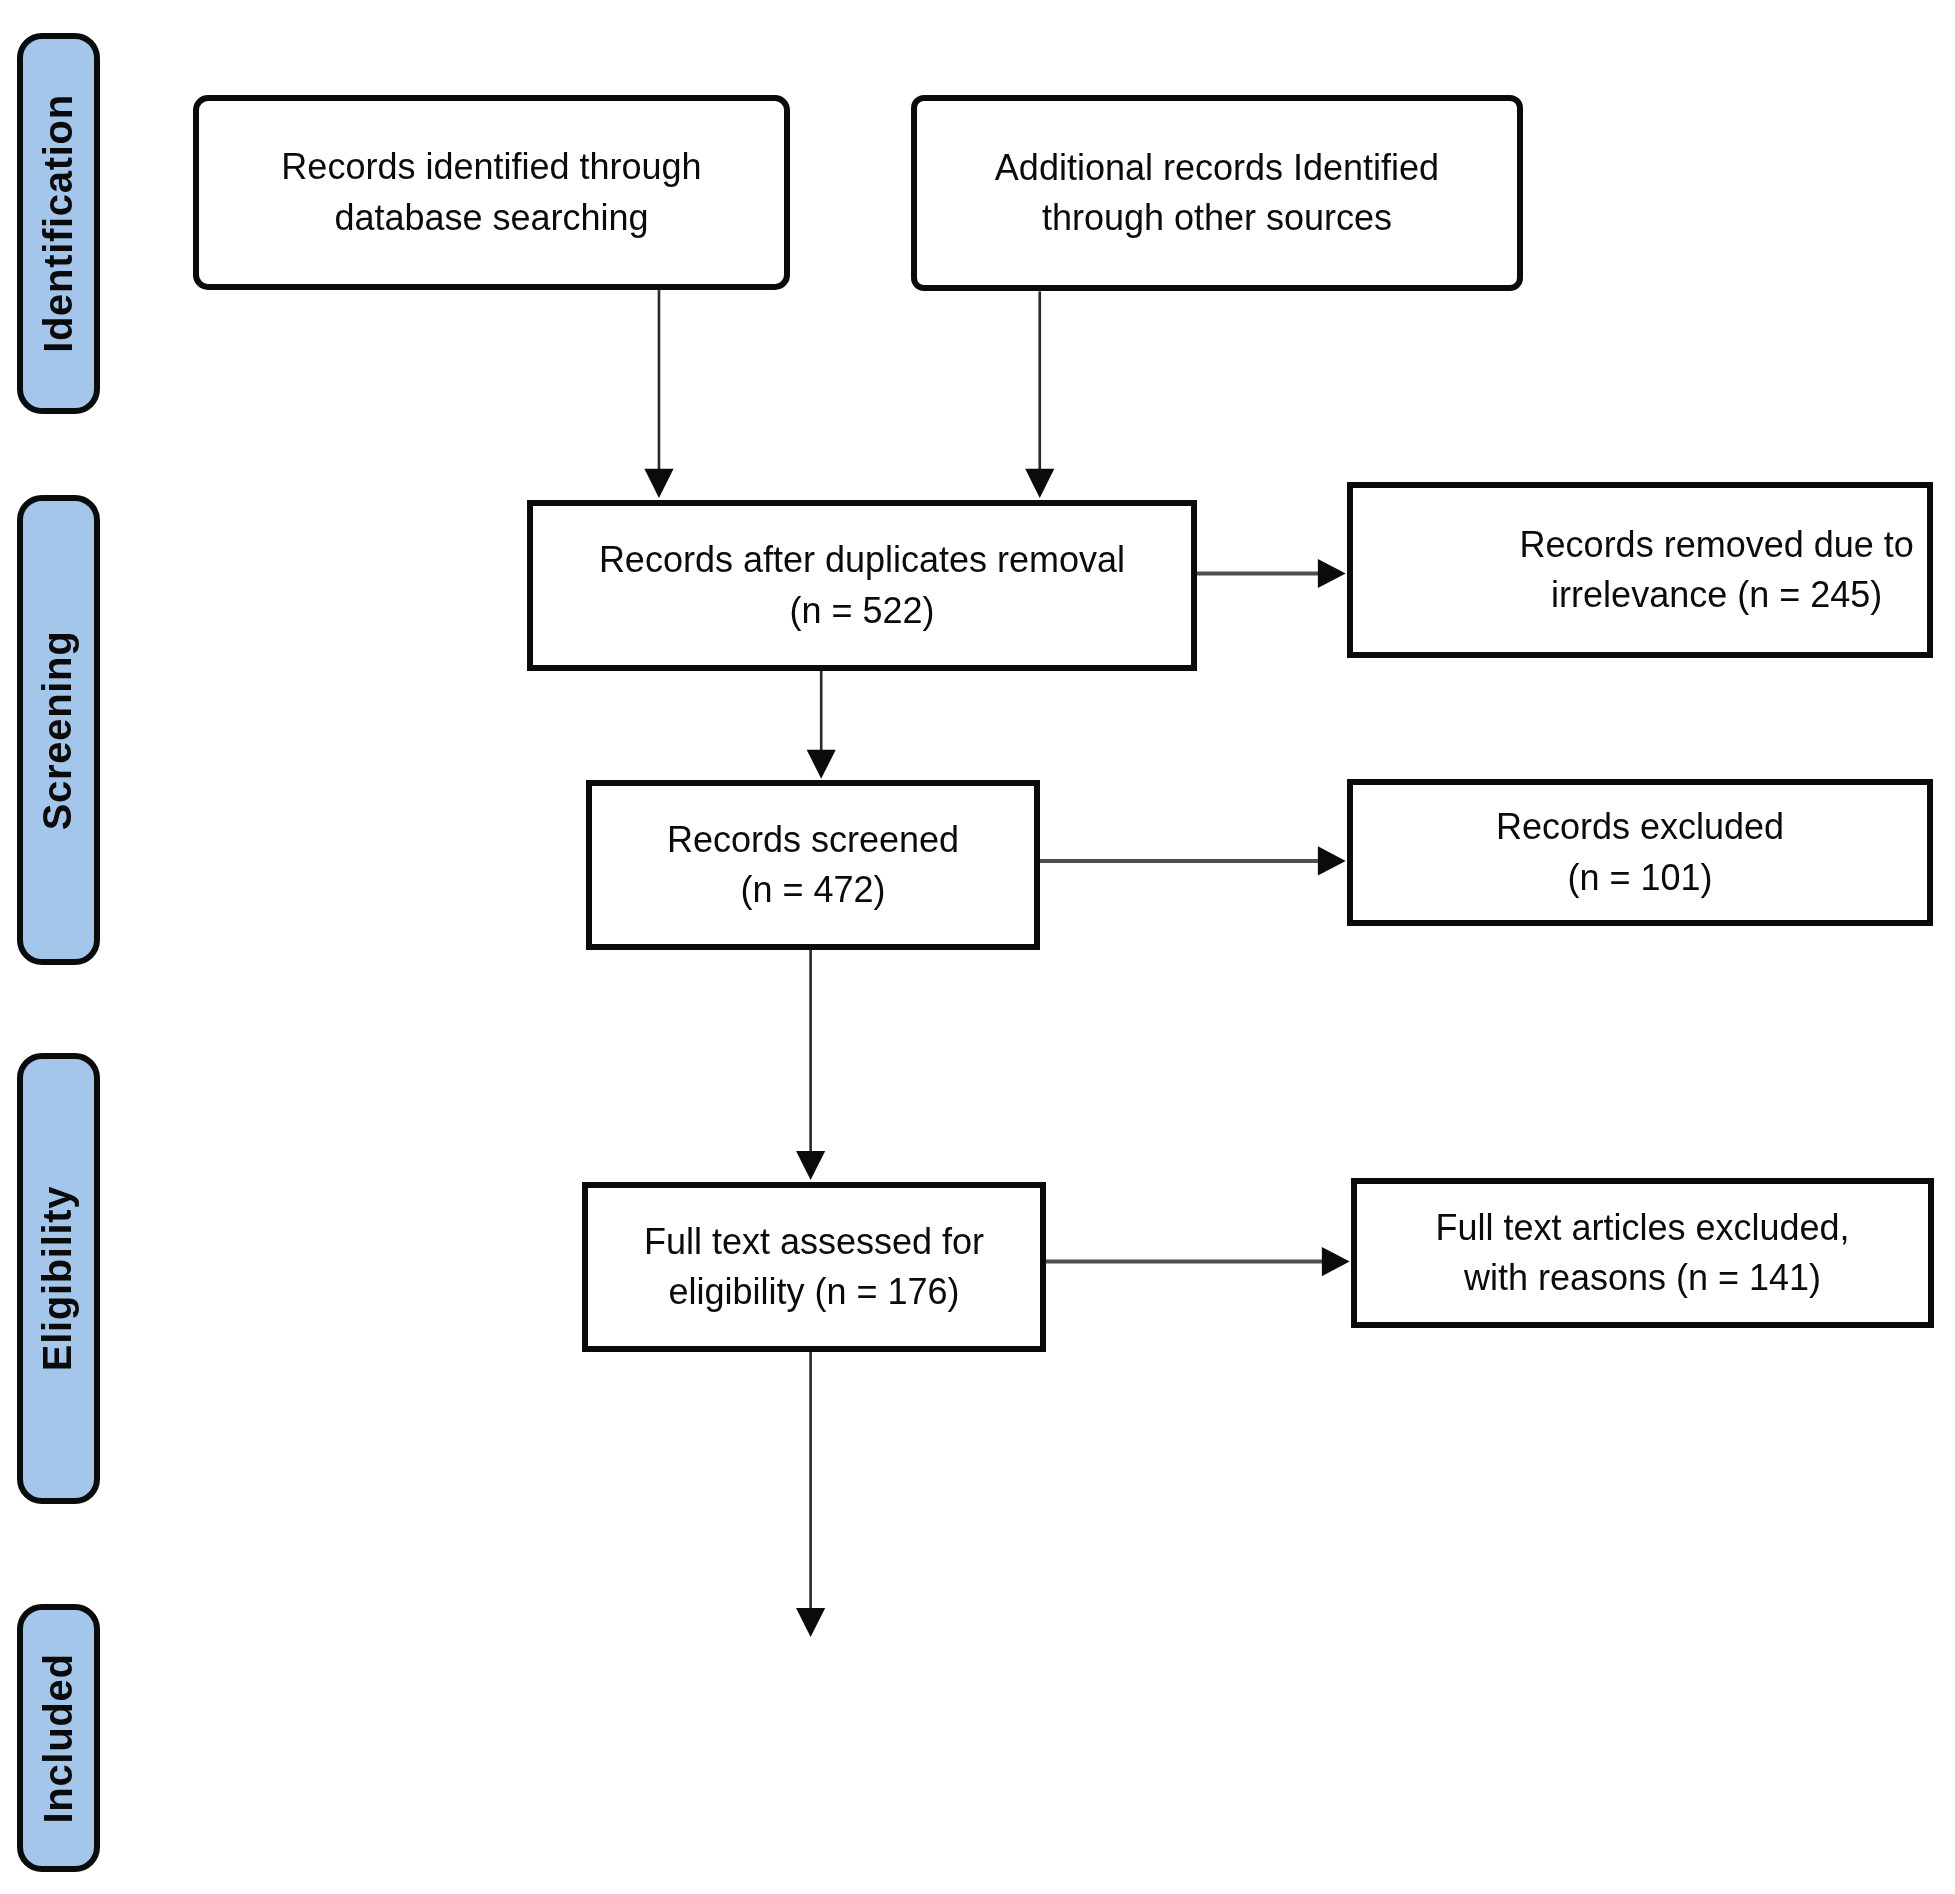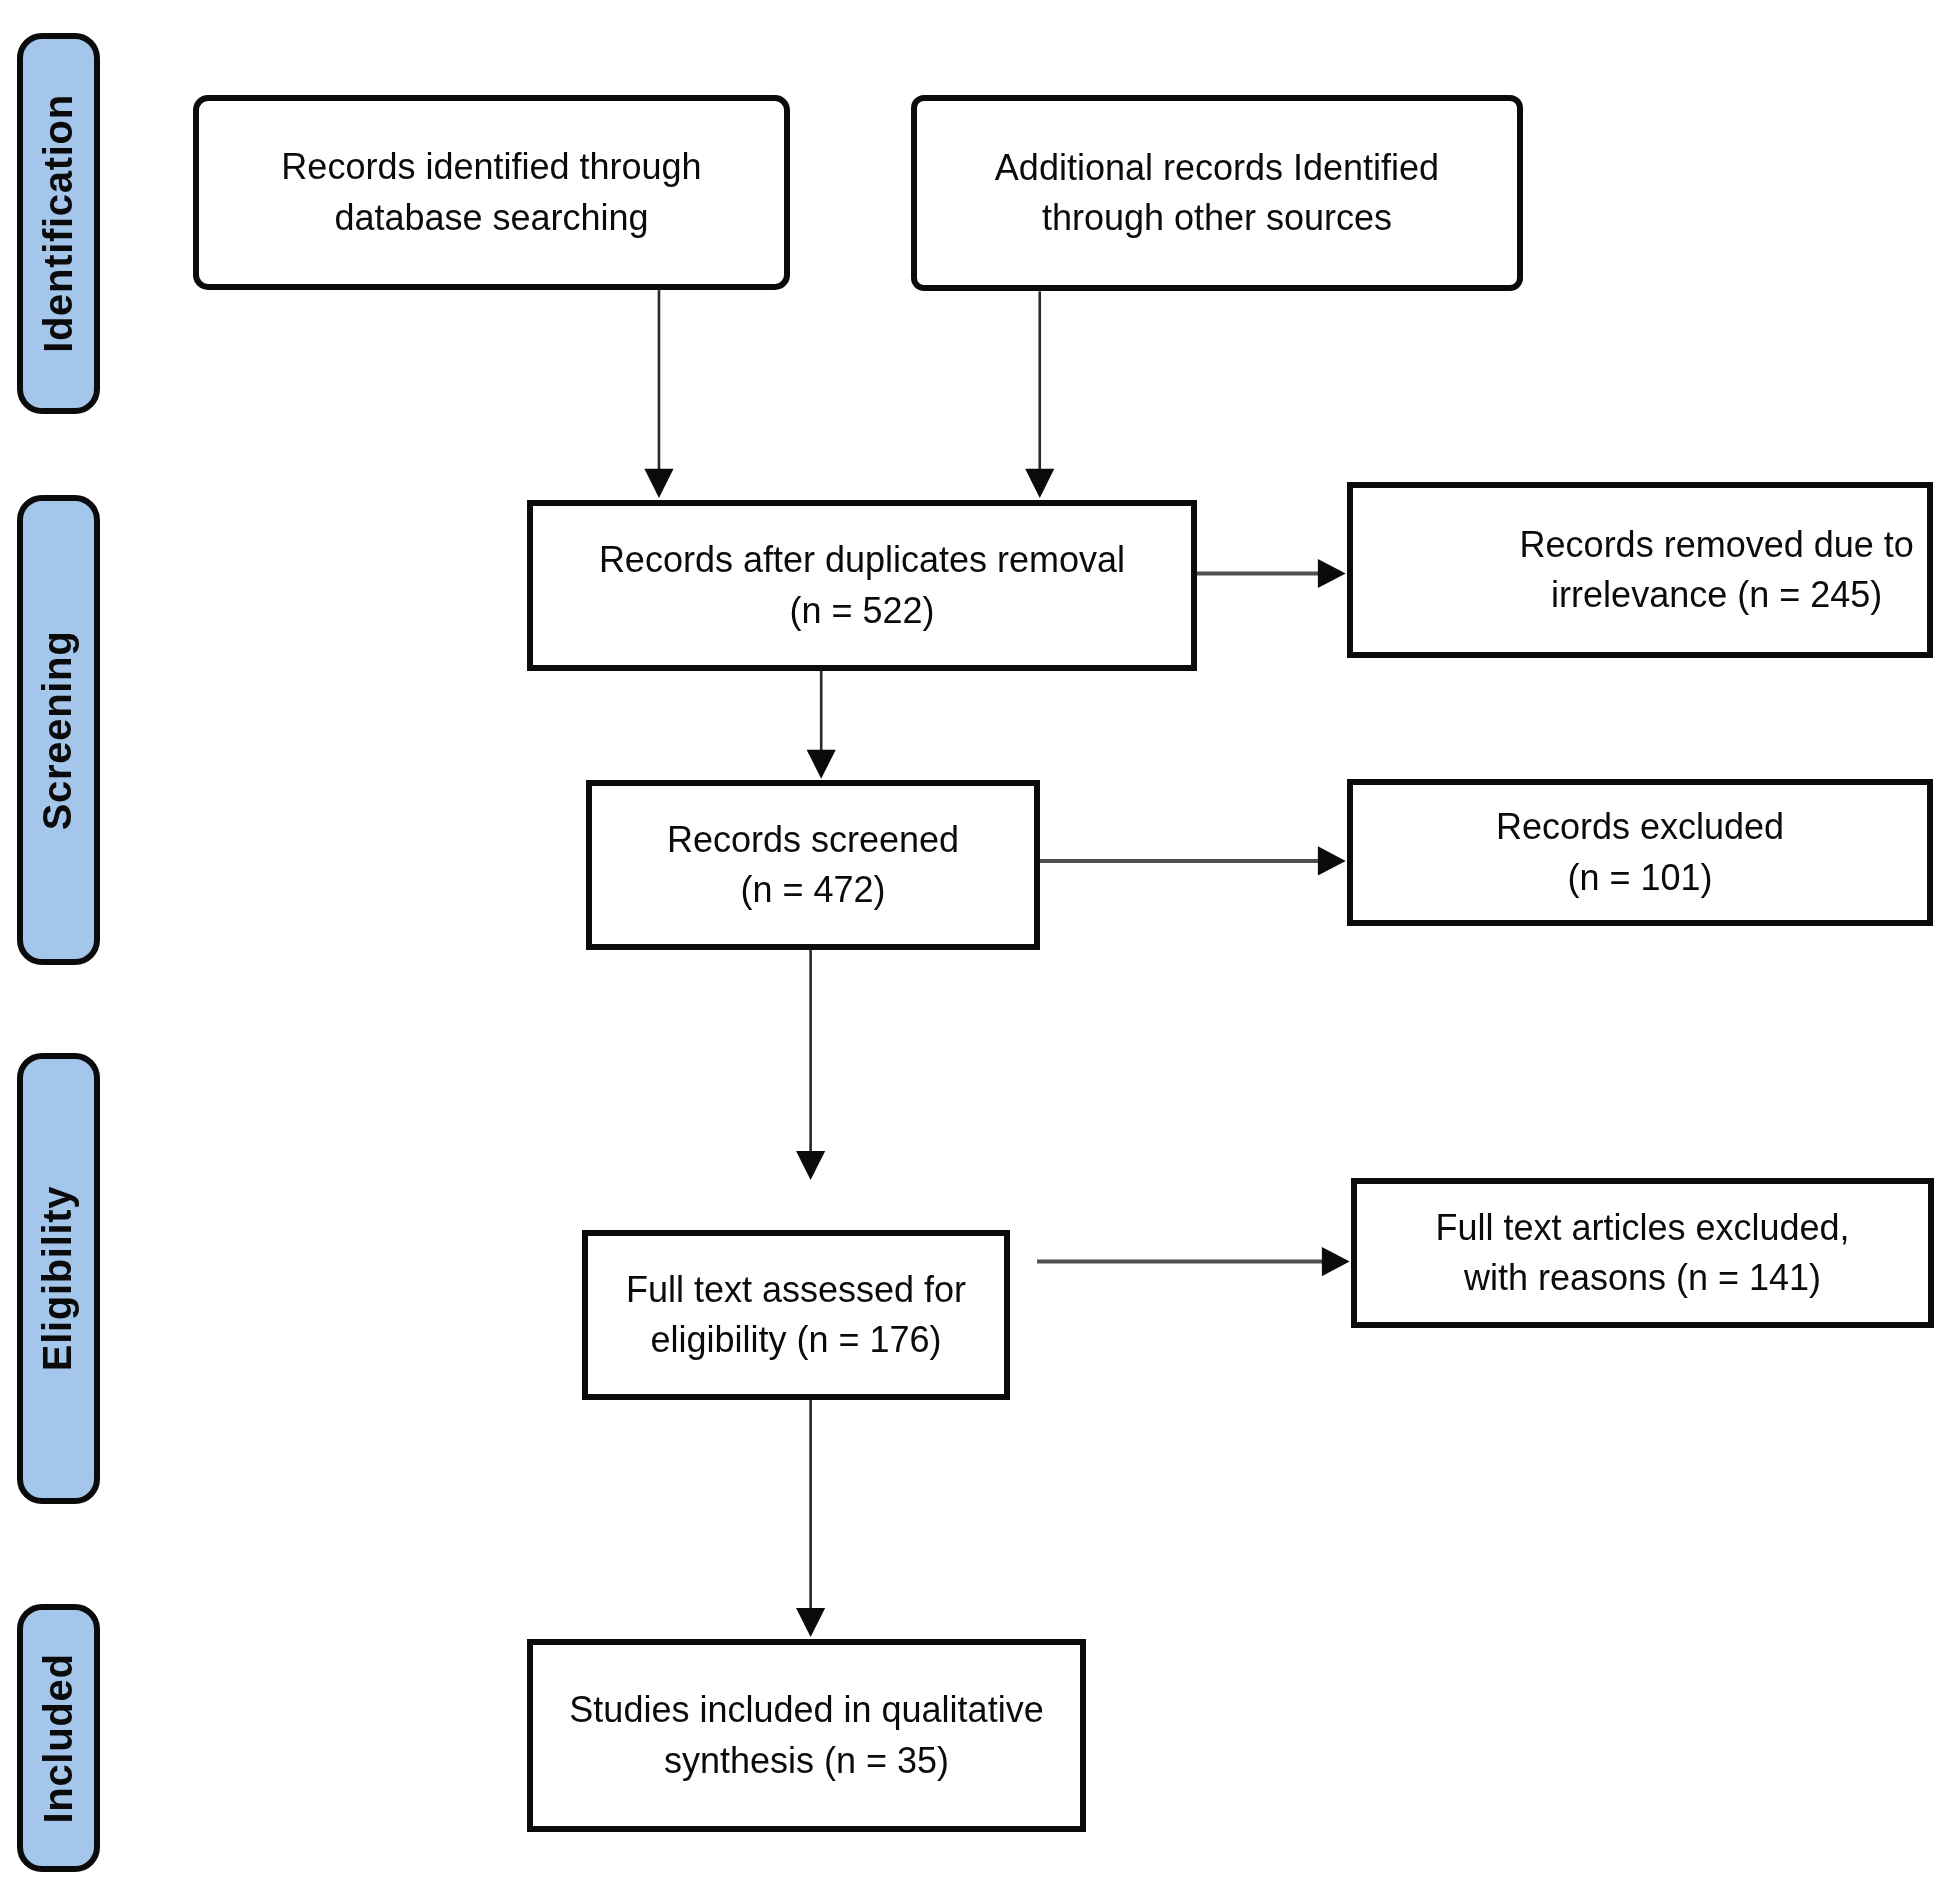--- a/index.html
+++ b/index.html
@@ -64,21 +64,21 @@
     color: #0b0b0b;
     white-space: pre-line;
     padding: 0 13.2px;
   }
   .n1 { left: 193px;  top: 95px;  width: 597px; height: 195px; border-radius: 15px; }
   .n2 { left: 911px; top: 95px;  width: 612px; height: 196px; border-radius: 13px; }
   .n3 { left: 527px;  top: 500px;  width: 670px; height: 171px; }
   .n4 { left: 1347px; top: 482px;  width: 586px; height: 176px; justify-content: flex-end; }
   .n5 { left: 586px;  top: 780px; width: 454px; height: 170px; }
   .n6 { left: 1347px; top: 779px; width: 586px; height: 147px; }
-  .n7 { left: 582px;  top: 1182px; width: 428px; height: 170px; margin-top: 48px; }
+  .n7 { left: 582px;  top: 1182px; width: 464px; height: 170px; }
   .n8 { left: 1351px; top: 1178px; width: 583px; height: 150px; }
   .n9 { left: 527px;  top: 1639px; width: 559px; height: 193px; }
 </style>
 </head>
 <body>
 
 <div id="prisma">
 
   <svg class="connectors" viewBox="0 0 2952 2860" xmlns="http://www.w3.org/2000/svg">
     <g>
@@ -153,19 +153,15 @@
 (n = 101)</span>
   </div>
   <div class="node n7">
     <span class="lbl">Full text assessed for
 eligibility (n = 176)</span>
   </div>
   <div class="node n8">
     <span class="lbl">Full text articles excluded,
 with reasons (n = 141)</span>
   </div>
-  <div class="node n9">
-    <span class="lbl">Studies included in qualitative
-synthesis (n = 35)</span>
-  </div>
 
 </div>
 
 
 </body></html>

